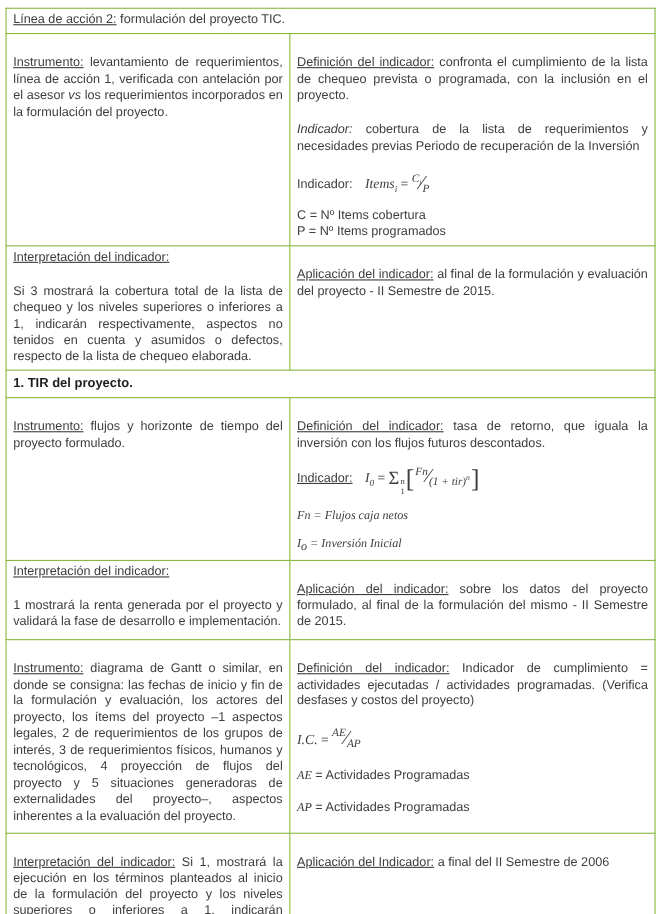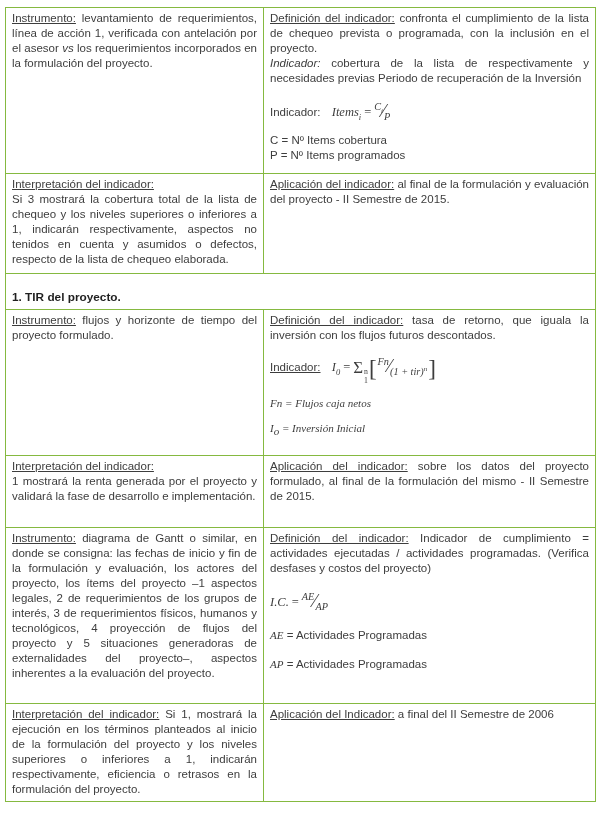--- a/index.html
+++ b/index.html
@@ -24,31 +24,31 @@
     padding: 3px 6px 4px 6px;
     font-size: 11.5px;
     line-height: 1.3;
   }
   td.h166 { height: 166px; }
   td.h100 { height: 100px; }
   td.h146 { height: 146px; }
   td.h72  { height: 72px; }
   td.h176 { height: 176px; }
   td.h96  { height: 96px; }
-  .just { text-align: justify; }
+  .just { text-align: justify; margin-top: 16px; }
   .u { text-decoration: underline; }
   .it { font-style: italic; }
   p { margin: 0; }
   .mt10 { margin-top: 10px; }
   .mt14 { margin-top: 14px; }
   tr.title td {
     font-weight: bold;
     color: #1f1f1f;
     font-size: 11.8px;
-    padding-top: 16px;
+    padding-top: 4px;
     padding-bottom: 4px;
   }
   
   .math {
     font-family: "Liberation Serif", serif;
     font-style: italic;
     font-size: 12.5px;
     white-space: nowrap;
   }
   .math .eq { padding: 0 3px; font-style: normal; }
@@ -90,28 +90,33 @@
 <body>
 
 <div class="page">
   <table class="grid">
     <colgroup>
         <col class="c1">
         <col class="c2">
       </colgroup>
 
     <tbody>
+        <tr>
+      <td colspan="2">
+        <p><span class="u">Línea de acción 2:</span><span> formulación del proyecto TIC.</span></p>
+      </td>
+    </tr>
 
     <tr>
       <td class="h166">
         <p class="just"><span class="u">Instrumento:</span><span> levantamiento de requerimientos, línea de acción 1, verificada con antelación por el asesor </span><span class="it">vs</span><span> los requerimientos incorporados en la formulación del proyecto.</span></p>
       </td>
       <td class="h166">
         <p class="just"><span class="u">Definición del indicador:</span><span> confronta el cumplimiento de la lista de chequeo prevista o programada, con la inclusión en el proyecto.</span></p>
-        <p class="just"><span class="it">Indicador:</span><span> cobertura de la lista de respectivamente y necesidades previas Periodo de recuperación de la Inversión</span></p>
+        <p class="just"><span class="it">Indicador:</span><span> cobertura de la lista de requerimientos y necesidades previas Periodo de recuperación de la Inversión</span></p>
         <p class="mt14">
           <span>Indicador:</span>
           <span class="math fml-indent"><span>Items</span><sub>i</sub><span class="eq">=</span><span class="dfrac"><span class="dnum"><span>C</span><sub>i</sub></span><span class="dslash">⁄</span><span class="dden">P</span></span></span>
         </p>
         <p class="mt10 legend-sans">C = Nº Items cobertura</p>
         <p class="legend-sans">P = Nº Items programados</p>
       </td>
     </tr>
 
     <tr>

